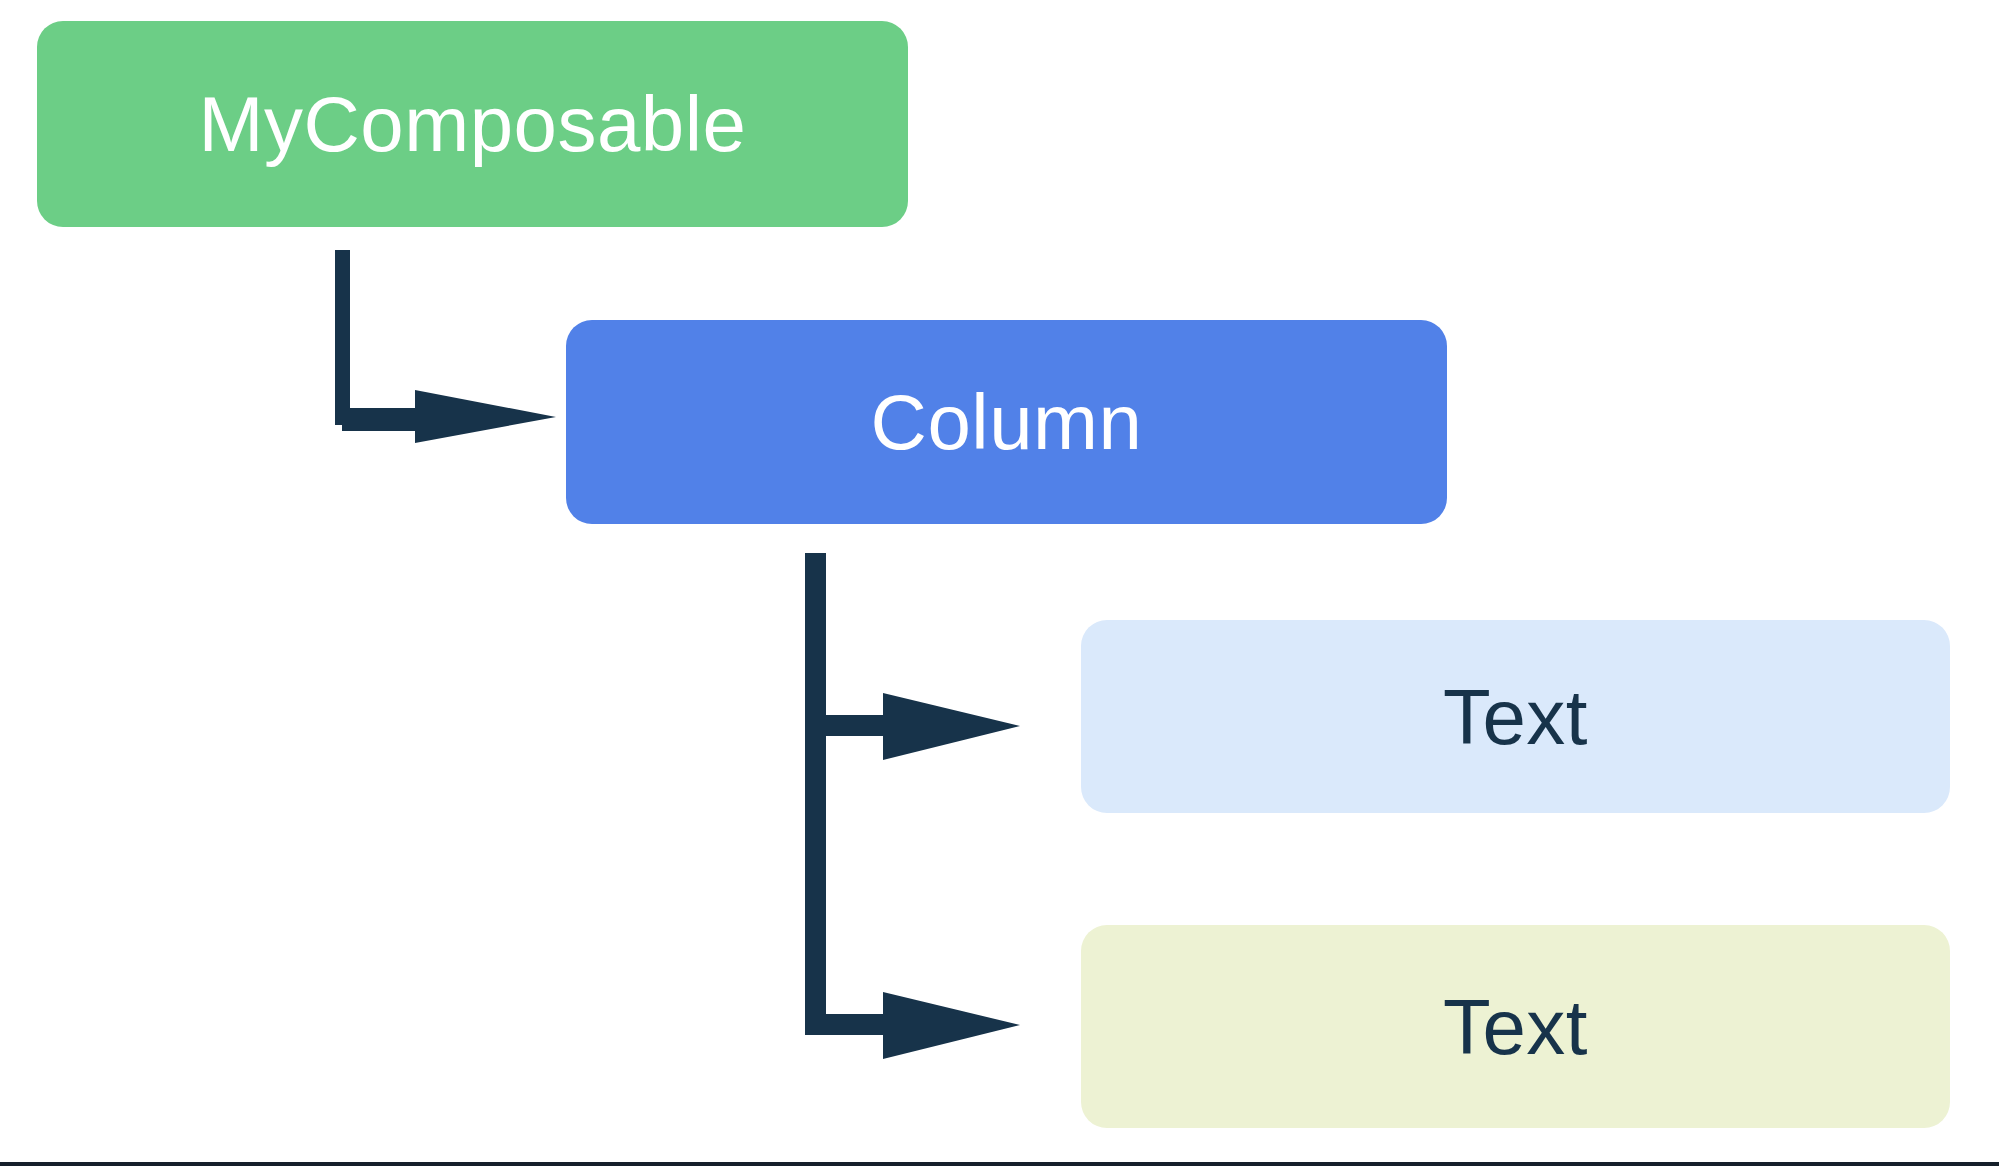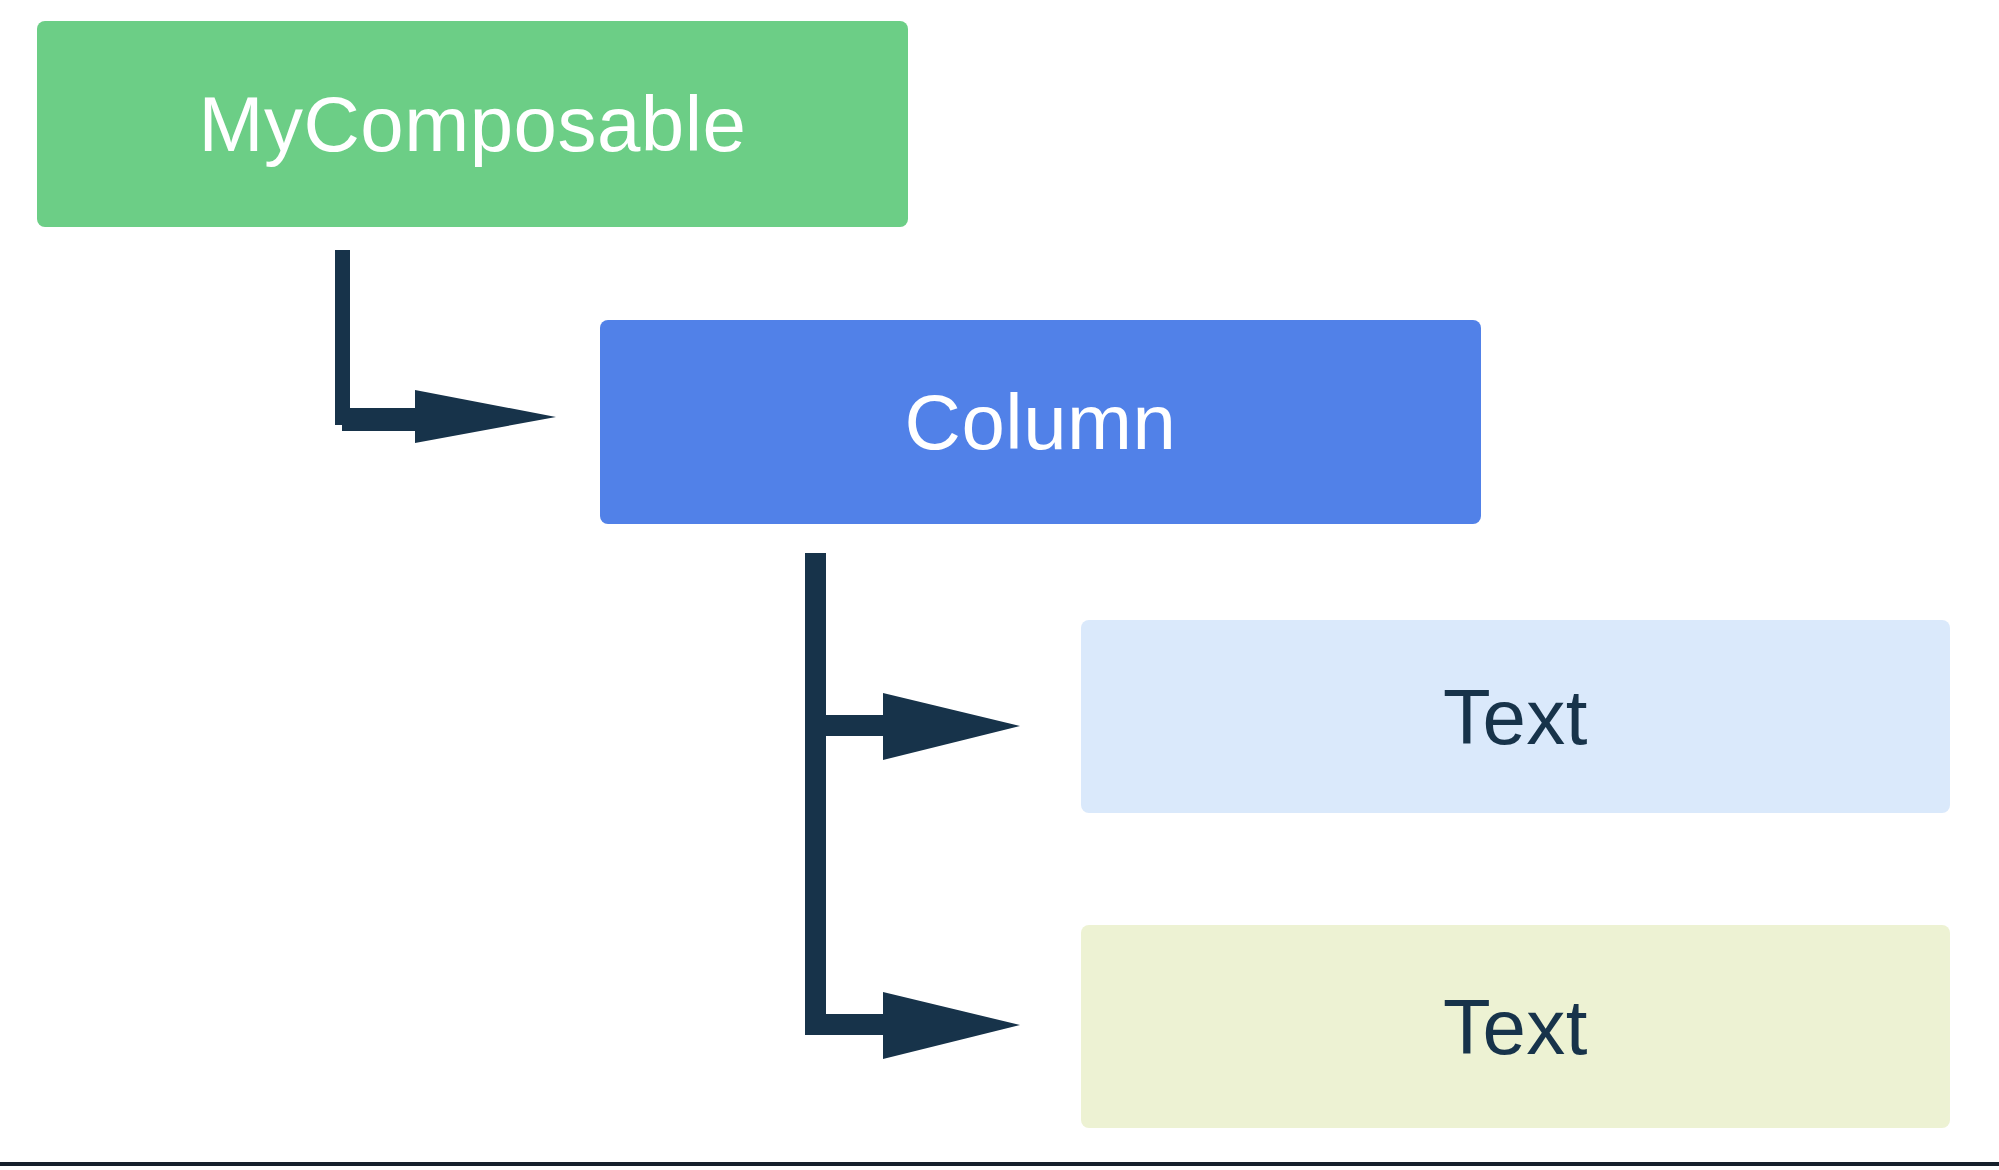--- a/index.html
+++ b/index.html
@@ -13,38 +13,38 @@
     height: 1170px;
     background: #ffffff;
     overflow: hidden;
     font-family: "Liberation Sans", sans-serif;
   }
   .node {
     position: absolute;
     display: flex;
     align-items: center;
     justify-content: center;
-    border-radius: 8px;
+    border-radius: 26px;
     box-sizing: border-box;
     font-size: 78px;
     font-weight: 400;
     letter-spacing: 0.5px;
     line-height: 1;
     user-select: none;
   }
   #node-root {
     left: 37px;
     top: 21px;
     width: 871px;
     height: 206px;
     background: #6CCE86;
     color: #ffffff;
   }
   #node-column {
-    left: 600px;
+    left: 566px;
     top: 320px;
     width: 881px;
     height: 204px;
     background: #5181E8;
     color: #ffffff;
   }
   #node-text-1 {
     left: 1081px;
     top: 620px;
     width: 869px;

